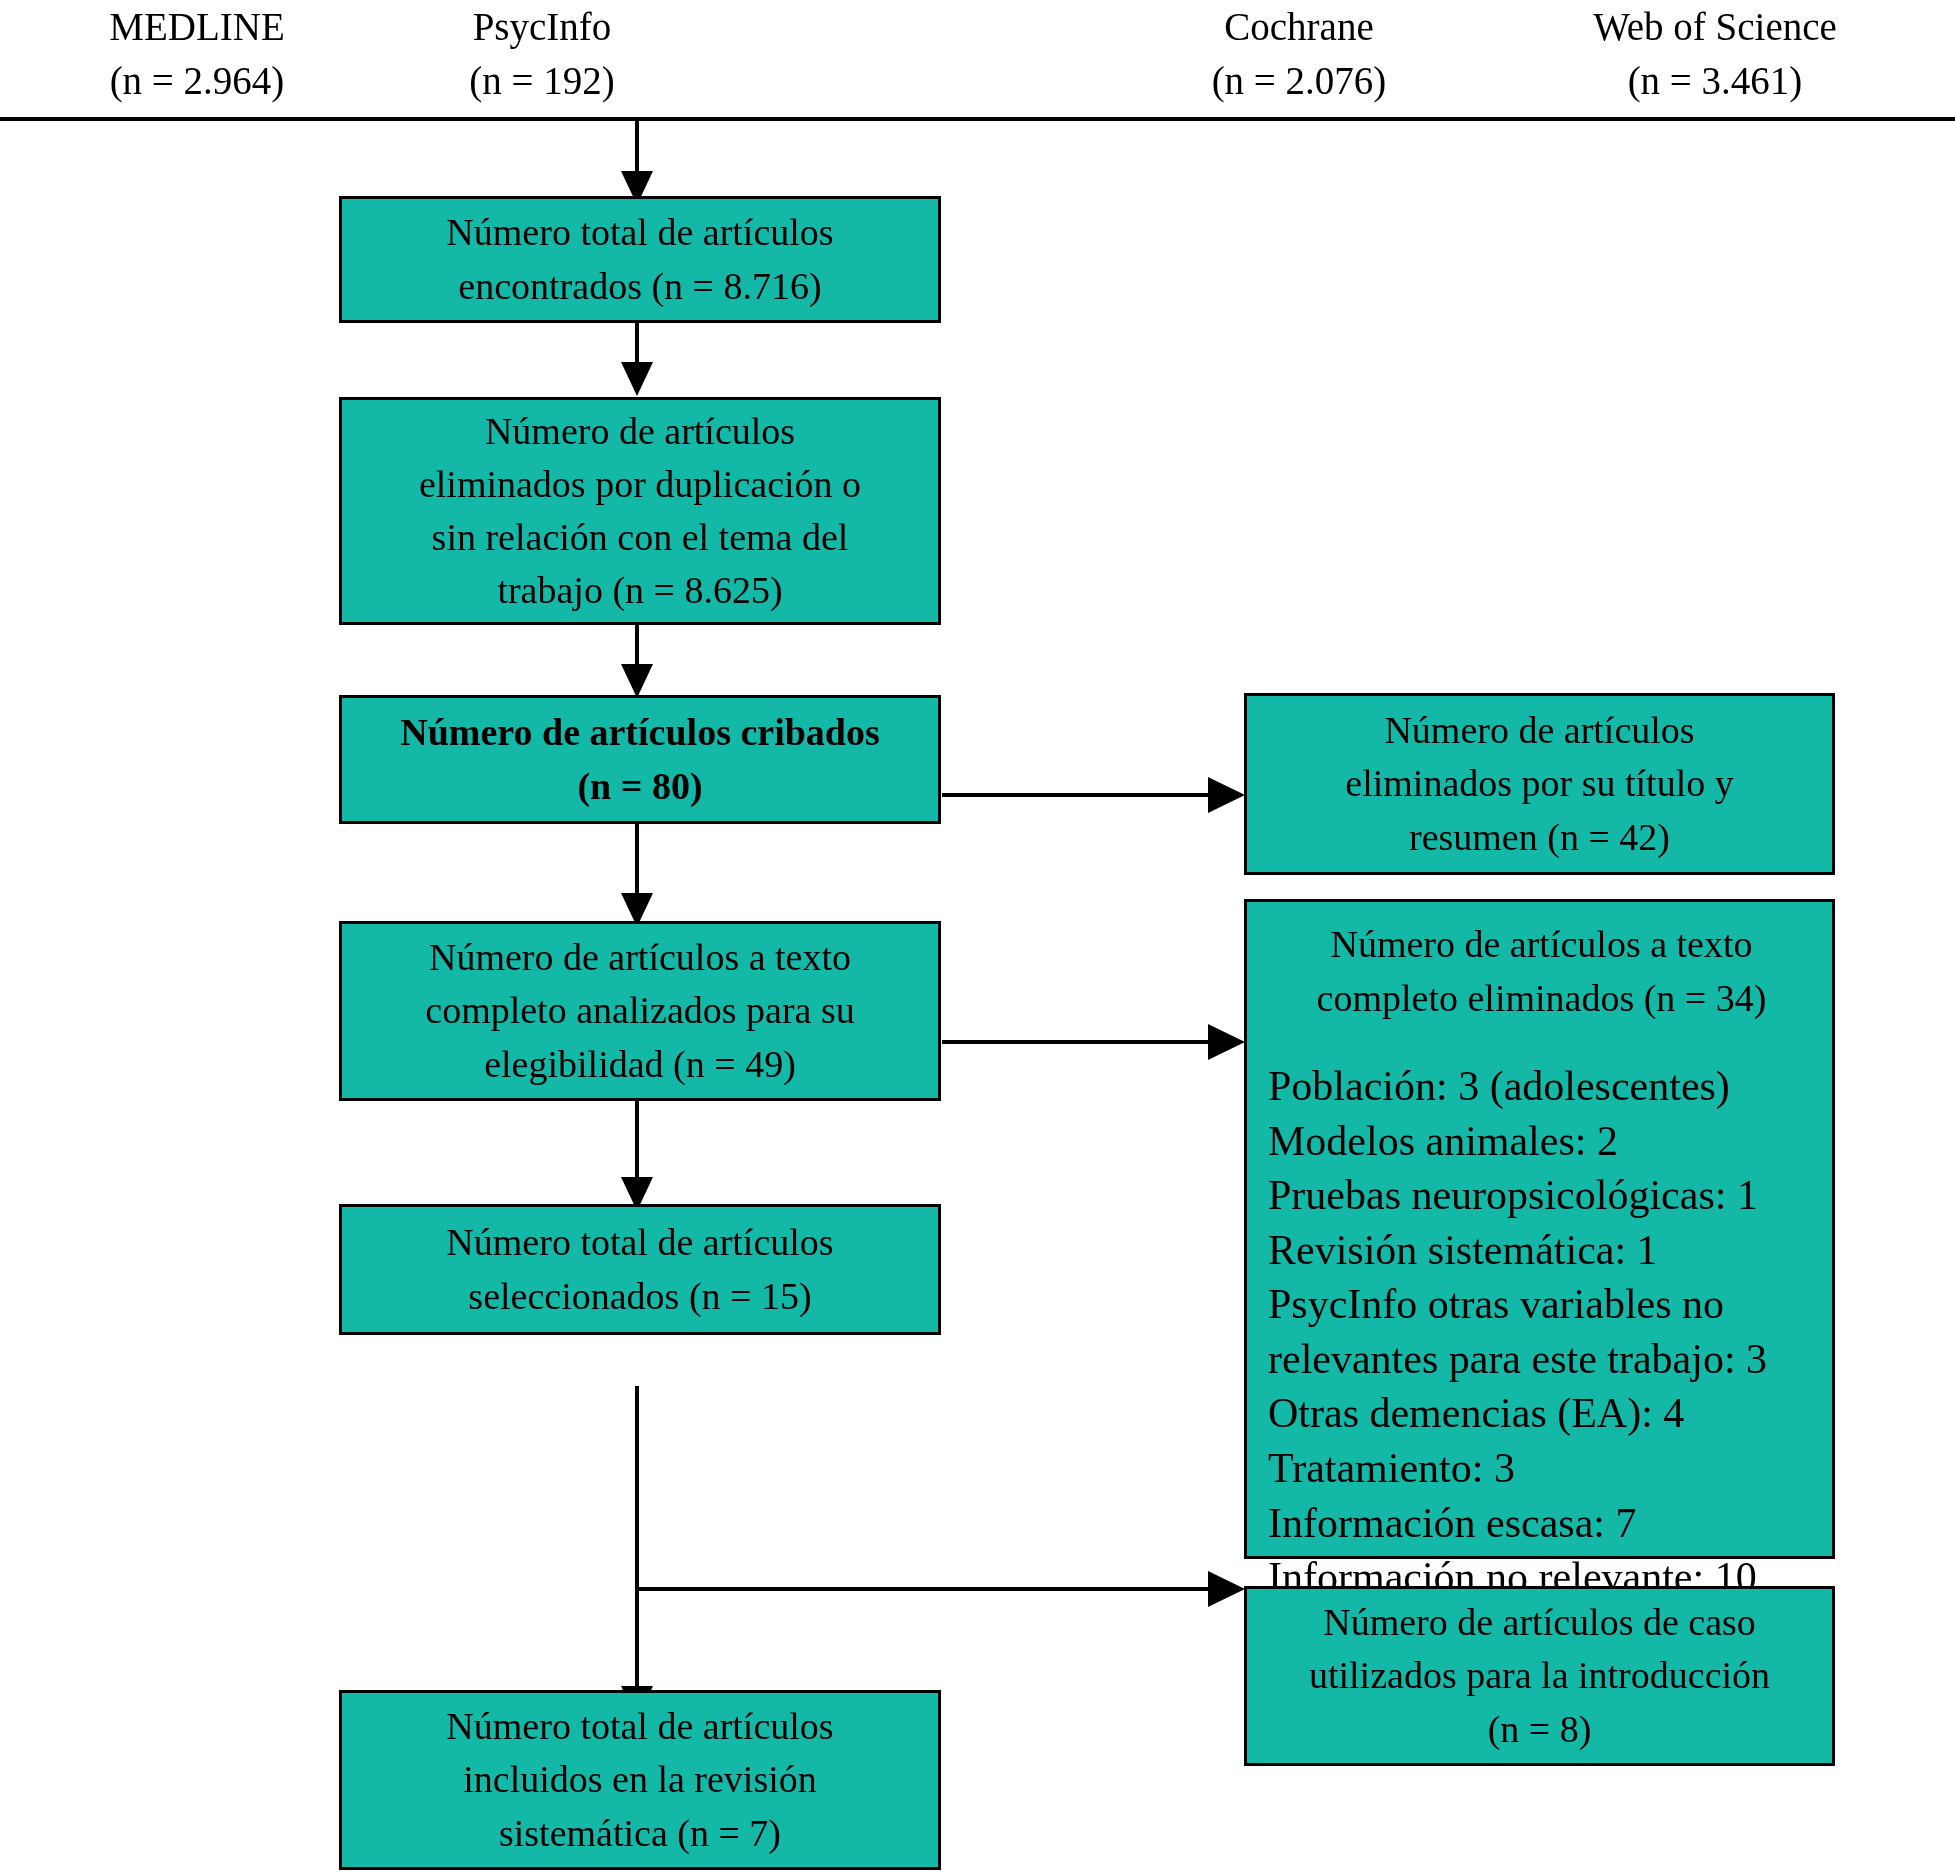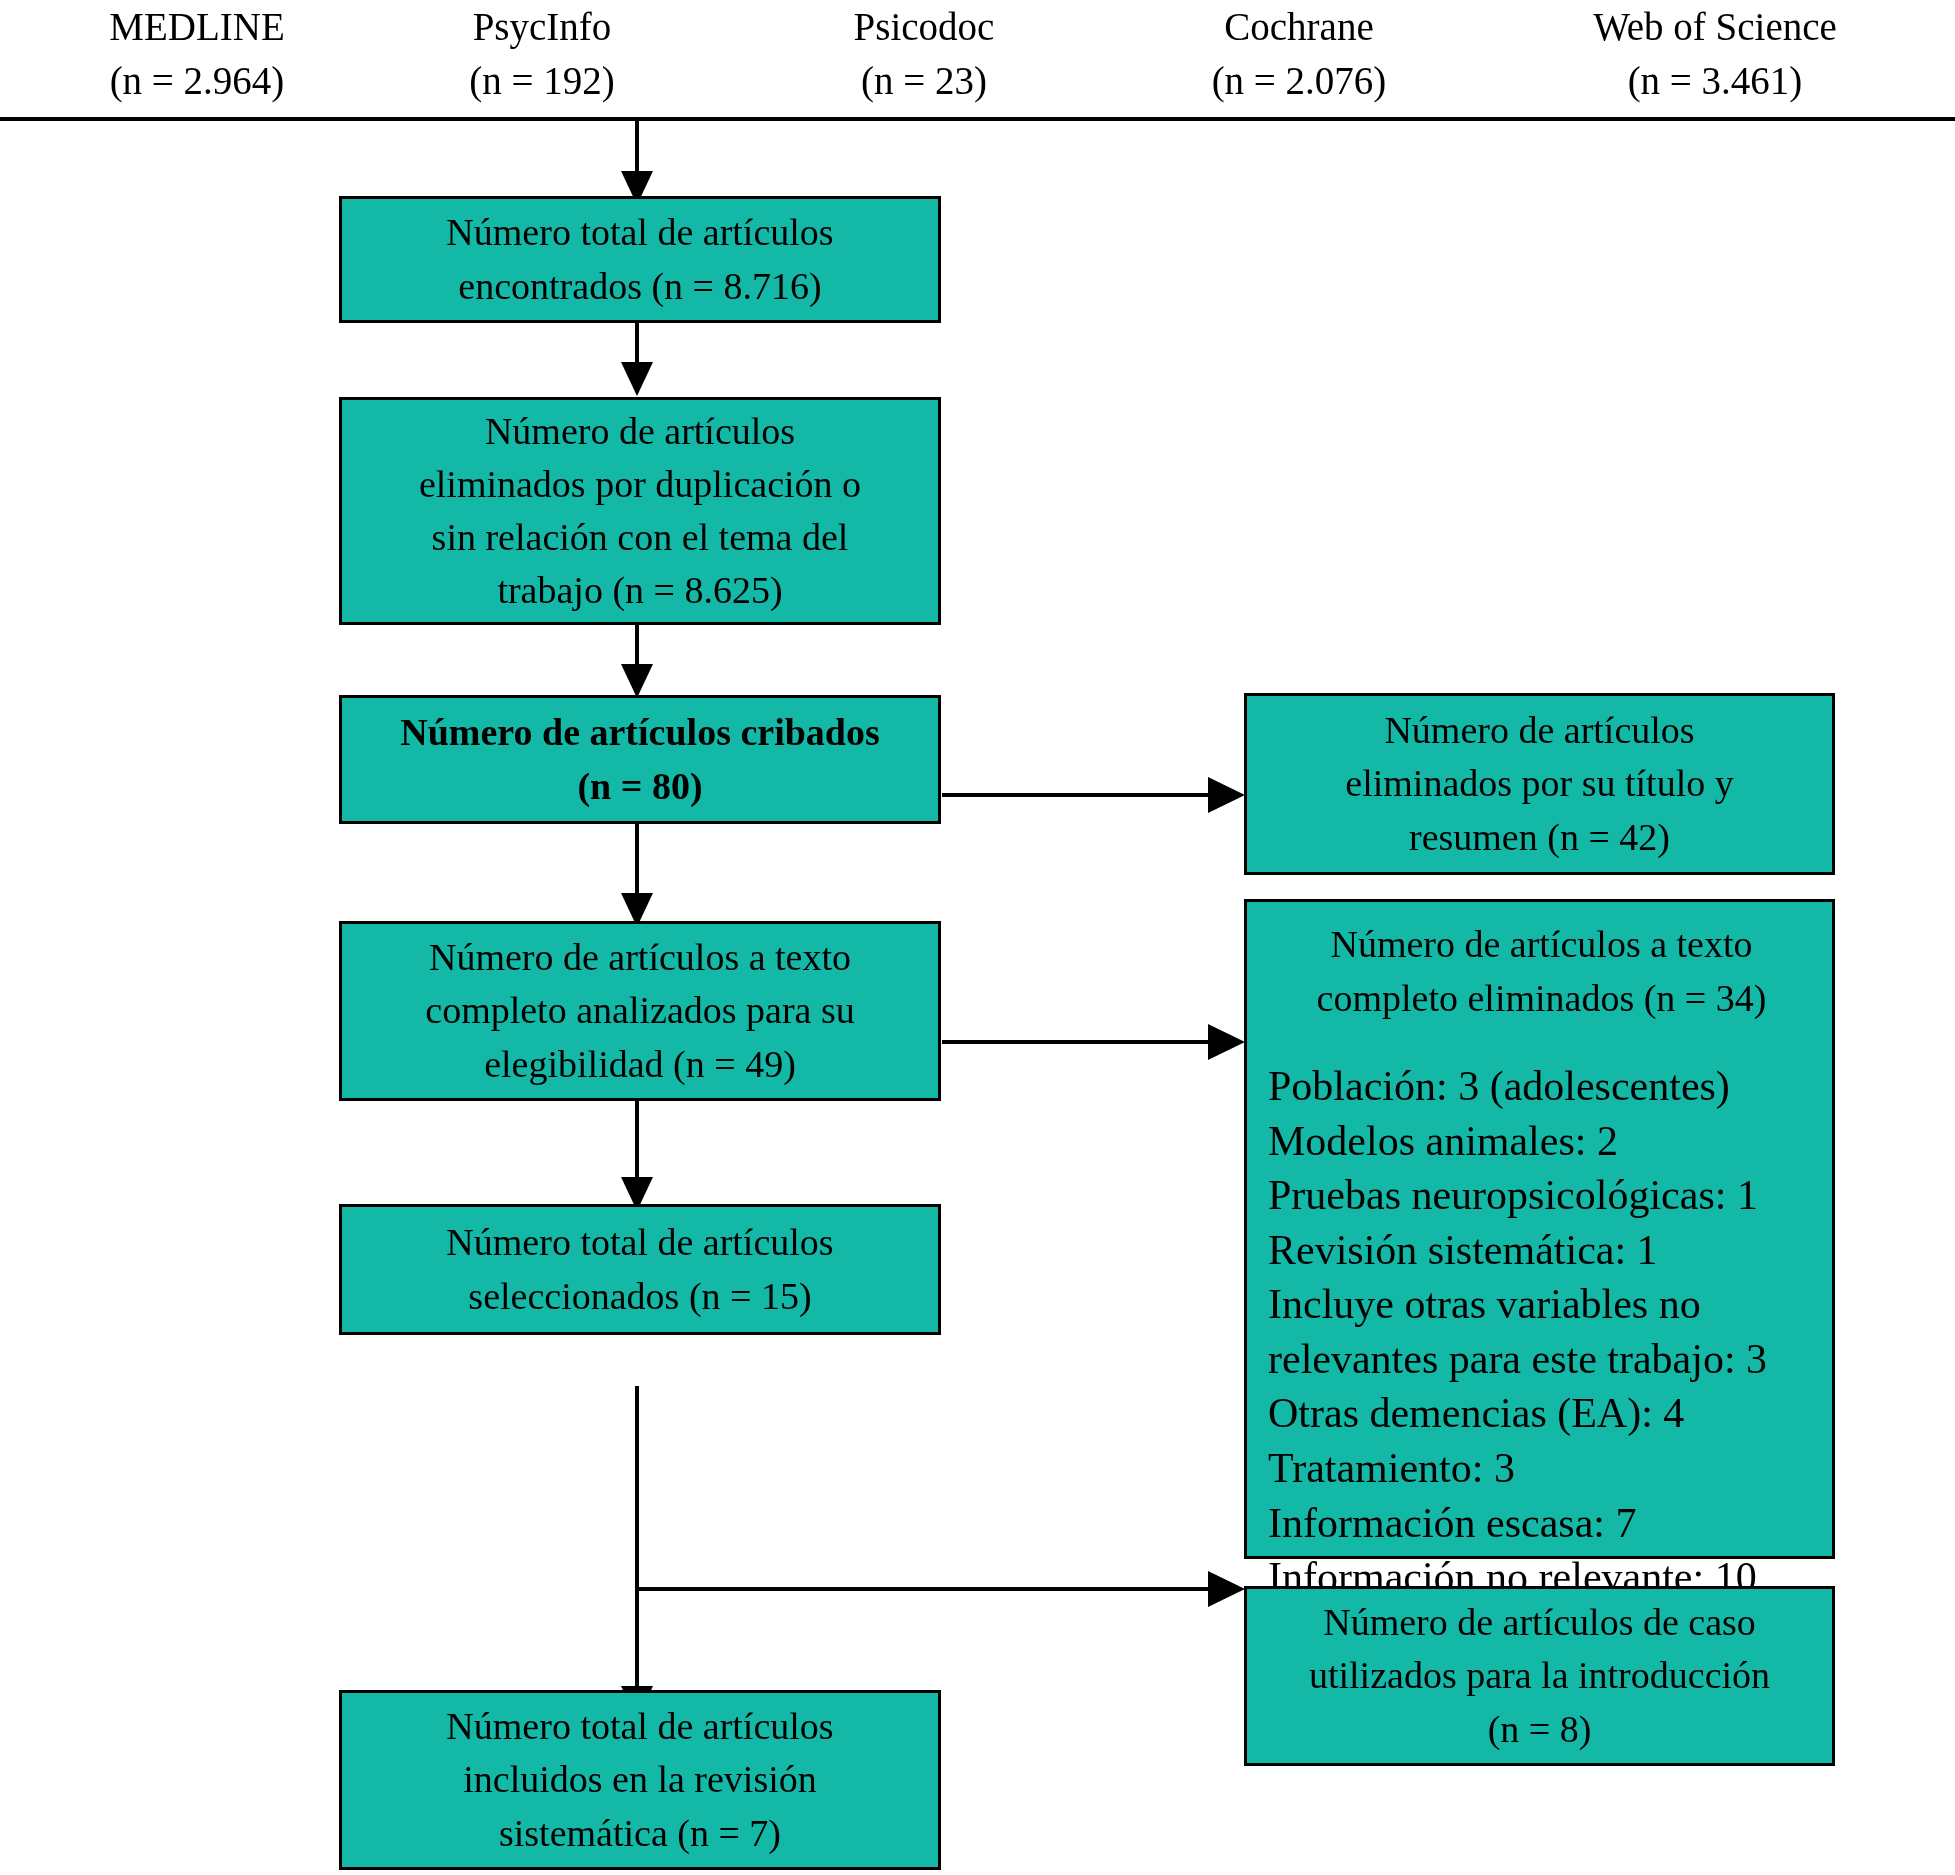--- a/index.html
+++ b/index.html
@@ -102,24 +102,20 @@
     <div class="src" style="left:0px;width:394px;">
       <span class="name">MEDLINE</span>
       <span class="count">(n = 2.964)</span>
     </div>
 
     <div class="src" style="left:345px;width:394px;">
       <span class="name">PsycInfo</span>
       <span class="count">(n = 192)</span>
     </div>
 
-    <div class="src" style="left:739px;width:370px;">
-      <span class="name">Psicodoc</span>
-      <span class="count">(n = 23)</span>
-    </div>
 
     <div class="src" style="left:1102px;width:394px;">
       <span class="name">Cochrane</span>
       <span class="count">(n = 2.076)</span>
     </div>
 
     <div class="src" style="left:1475px;width:480px;">
       <span class="name">Web of Science</span>
       <span class="count">(n = 3.461)</span>
     </div>
@@ -198,21 +194,21 @@
   <div class="box listbox" style="left:1244px;top:899px;width:591px;height:660px;">
     <div class="hd">
       <span class="ln">Número de artículos a texto</span>
       <span class="ln">completo eliminados (n = 34)</span>
     </div>
     <div class="reasons">
       <span class="ln">Población: 3 (adolescentes)</span>
       <span class="ln">Modelos animales: 2</span>
       <span class="ln">Pruebas neuropsicológicas: 1</span>
       <span class="ln">Revisión sistemática: 1</span>
-      <span class="ln">Incluye otras variables no</span>
+      <span class="ln">PsycInfo otras variables no</span>
       <span class="ln">relevantes para este trabajo: 3</span>
       <span class="ln">Otras demencias (EA): 4</span>
       <span class="ln">Tratamiento: 3</span>
       <span class="ln">Información escasa: 7</span>
       <span class="ln">Información no relevante: 10</span>
     </div>
   </div>
 
   <div class="box" style="left:1244px;top:1586px;width:591px;height:180px;">
     <span class="ln">Número de artículos de caso</span>

